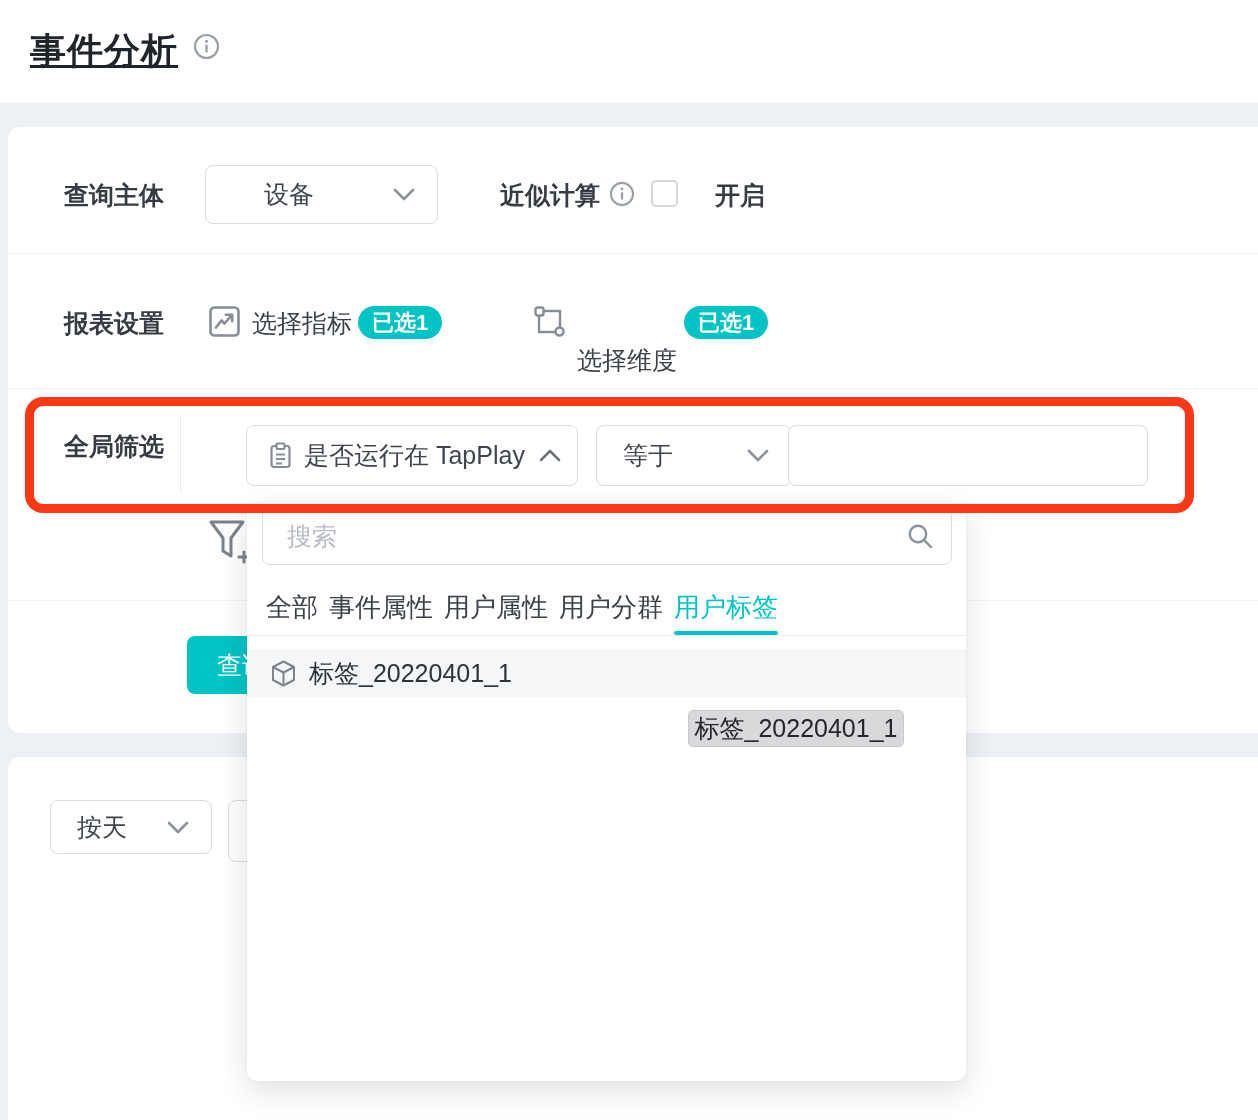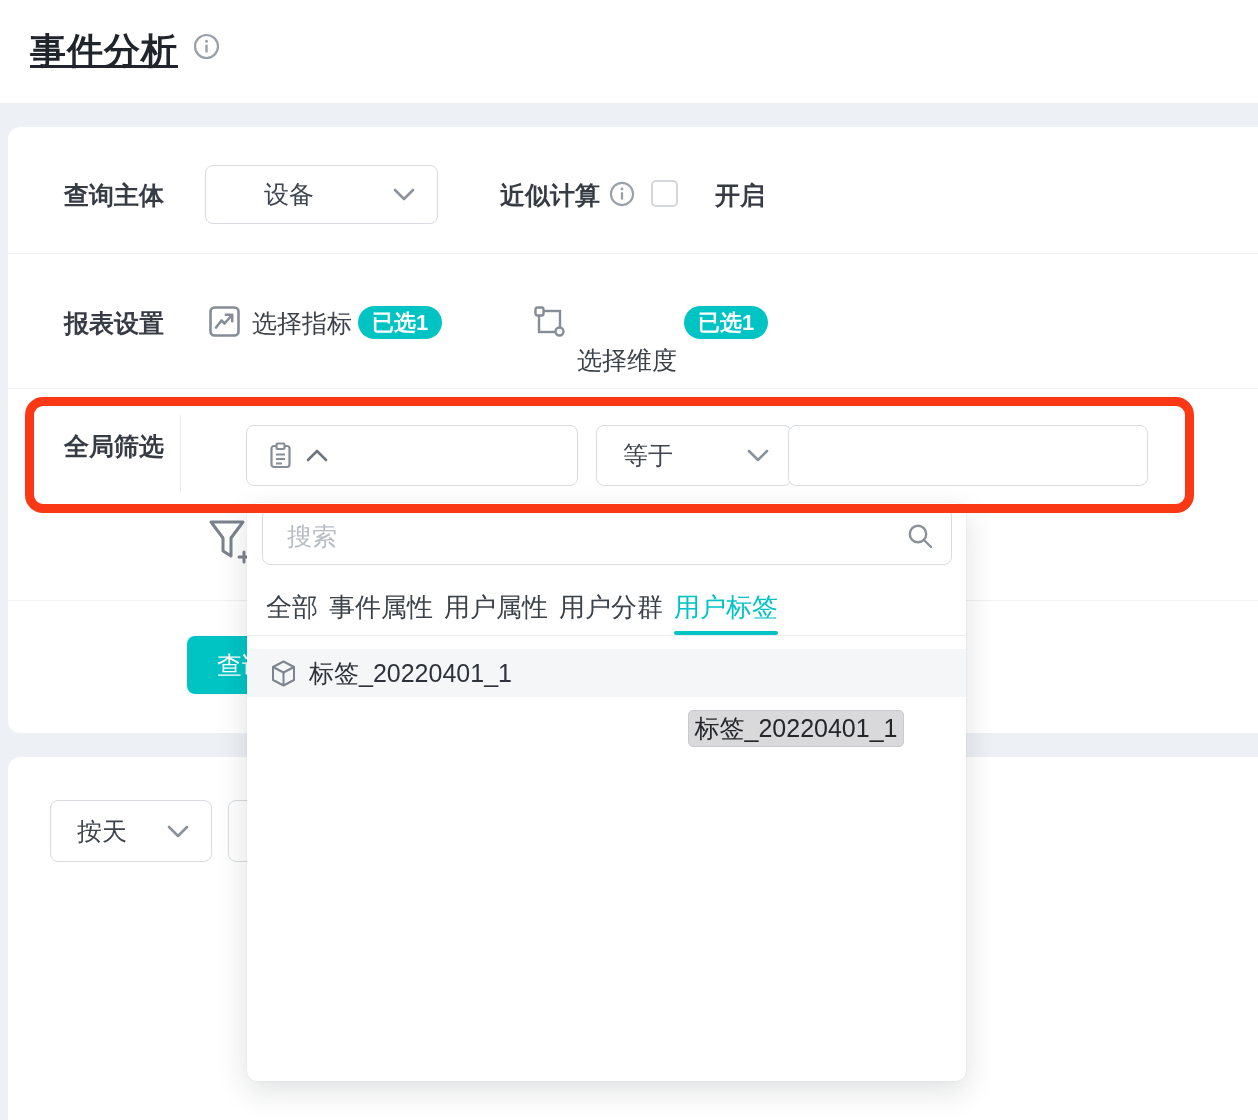--- a/index.html
+++ b/index.html
@@ -178,20 +178,21 @@
   <div class="prop-btn" style="left:238px; top:298px; width:332px; height:61px;">
     <span style="display:flex;">
       <svg width="23" height="27" viewBox="0 0 23 27">
         <rect x="2.5" y="4" width="18" height="21" rx="2.5" fill="none" stroke="#868d96" stroke-width="2.2"></rect>
         <rect x="7.5" y="1.5" width="8" height="5.5" rx="1.2" fill="#fff" stroke="#868d96" stroke-width="2.2"></rect>
         <line x1="7" y1="12.5" x2="16" y2="12.5" stroke="#868d96" stroke-width="2"></line>
         <line x1="7" y1="17" x2="16" y2="17" stroke="#868d96" stroke-width="2"></line>
         <line x1="7" y1="21.5" x2="13" y2="21.5" stroke="#868d96" stroke-width="2"></line>
       </svg>
     </span>
+    <span class="p-txt">是否运行在 TapPlay</span>
     <span class="chev">
       <svg width="22" height="13" viewBox="0 0 22 13">
           <polyline points="2,11 11,2 20,11" fill="none" stroke="#6e757e" stroke-width="2.6" stroke-linecap="round" stroke-linejoin="round"></polyline>
         </svg>
     </span>
   </div>
 
   <div class="sel" style="left:588px; top:298px; width:196px; height:61px;">
     <span class="sel-txt">等于</span>
     <span class="chev">
@@ -210,21 +211,21 @@
       <line x1="36" y1="33" x2="36" y2="43" stroke="#7b828c" stroke-width="3" stroke-linecap="round"></line>
     </svg>
   </span>
 
   <div class="hdiv" style="top:473px;"></div>
 
   <button class="query-btn accent-bg" style="left: 179px; top: 509px; width: 110px; height: 58px; background: rgb(0, 196, 196);">查询</button>
 </div>
 
 <div class="card card2">
-  <div class="sel" style="left:42px; top:43px; width:162px; height:62px;">
+  <div class="sel" style="left:42px; top:43px; width:162px; height:54px;">
     <span class="sel-txt">按天</span>
     <span class="chev">
       <svg width="22" height="13" viewBox="0 0 22 13">
           <polyline points="2,2 11,11 20,2" fill="none" stroke="#8b929b" stroke-width="2.6" stroke-linecap="round" stroke-linejoin="round"></polyline>
         </svg>
     </span>
   </div>
   <div class="sel" style="left:220px; top:43px; width:320px; height:62px;"></div>
 </div>
 

